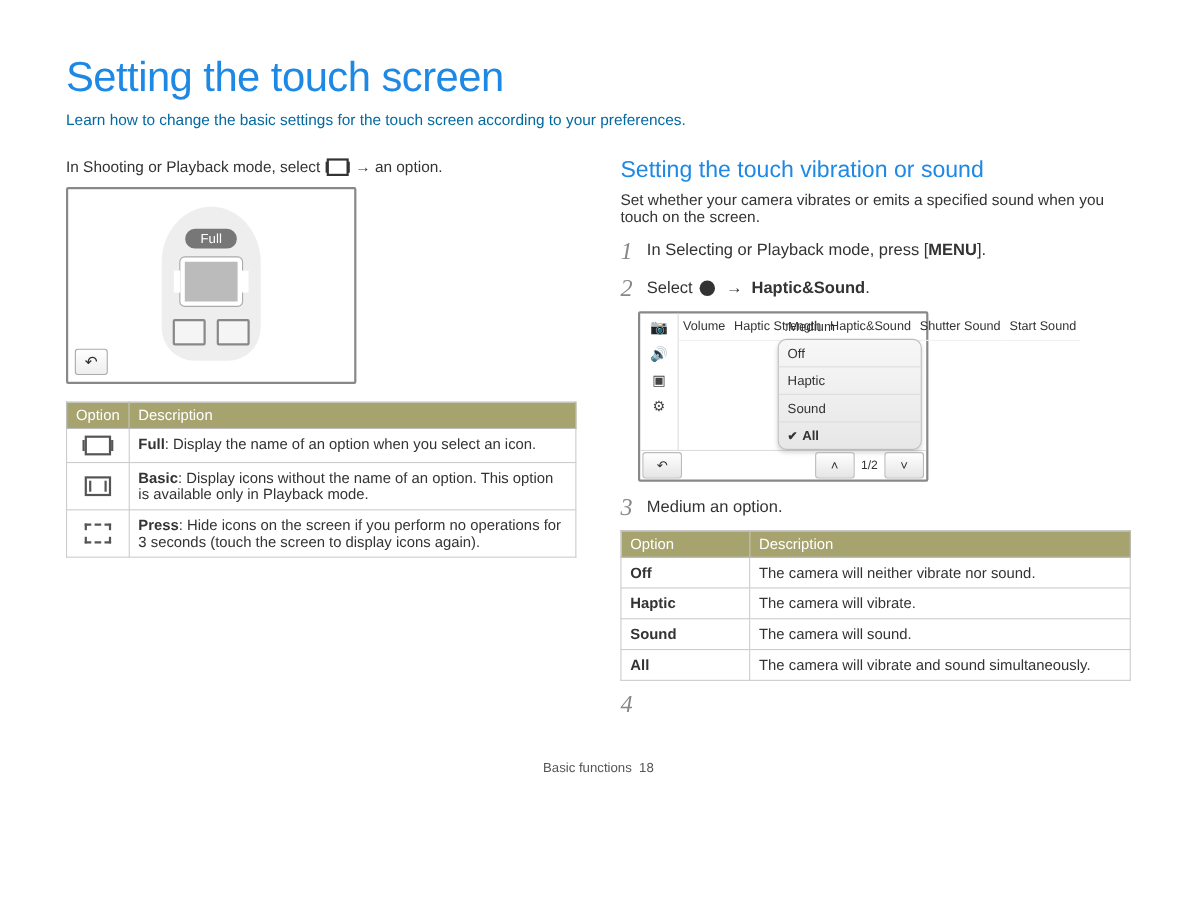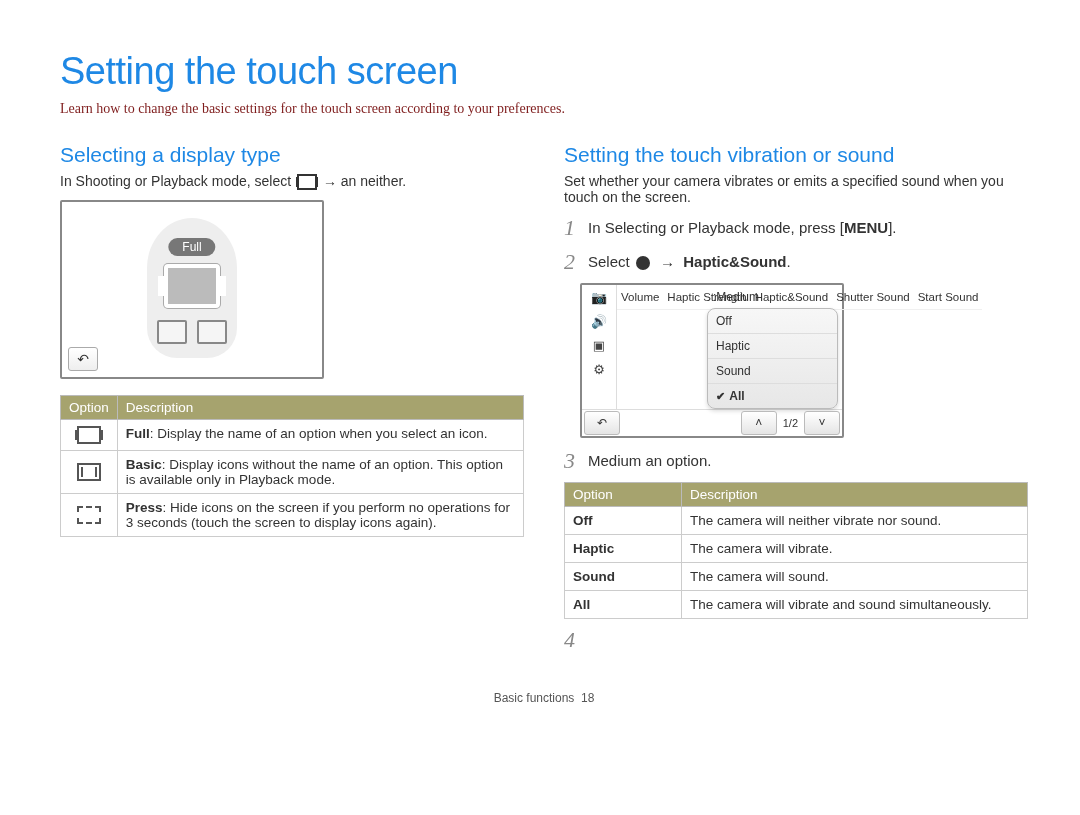--- a/index.html
+++ b/index.html
@@ -17,23 +17,22 @@
     color: #1e88e5;
     font-size: 38px;
     font-weight: 400;
     margin: 0 0 8px 0;
     font-family: Arial, sans-serif;
     font-stretch: condensed;
     letter-spacing: -0.5px;
   }
   .intro {
     font-size: 14px;
-    color: #7f1d1d;
+    color: #0369a1;
     margin: 0 0 26px 0;
-    font-family: Liberation Serif, serif;
   }
   .columns {
     display: flex;
     gap: 40px;
   }
   .col {
     flex: 1;
   }
   h2.subhead {
     color: #1e88e5;
@@ -293,25 +292,24 @@
 </head>
 <body>
 
 <div class="page">
   <h1 class="page-title">Setting the touch screen</h1>
   <p class="intro">Learn how to change the basic settings for the touch screen according to your preferences.</p>
 
   <div class="columns">
 
     <div class="col">
-      <h2 class="subhead">Selecting a display type</h2>
       <p class="bodytext">
         <span>In Shooting or Playback mode, select </span>
         <span class="inline-icon screen"></span>
-        <span> → an neither.</span>
+        <span> → an option.</span>
       </p>
 
       <div class="lcd-left">
         <div class="silhouette"></div>
         <div class="full-badge">Full</div>
         <div class="big-icon"></div>
         <div class="small-icons">
           <div class="small-icon"></div>
           <div class="small-icon"></div>
         </div>

